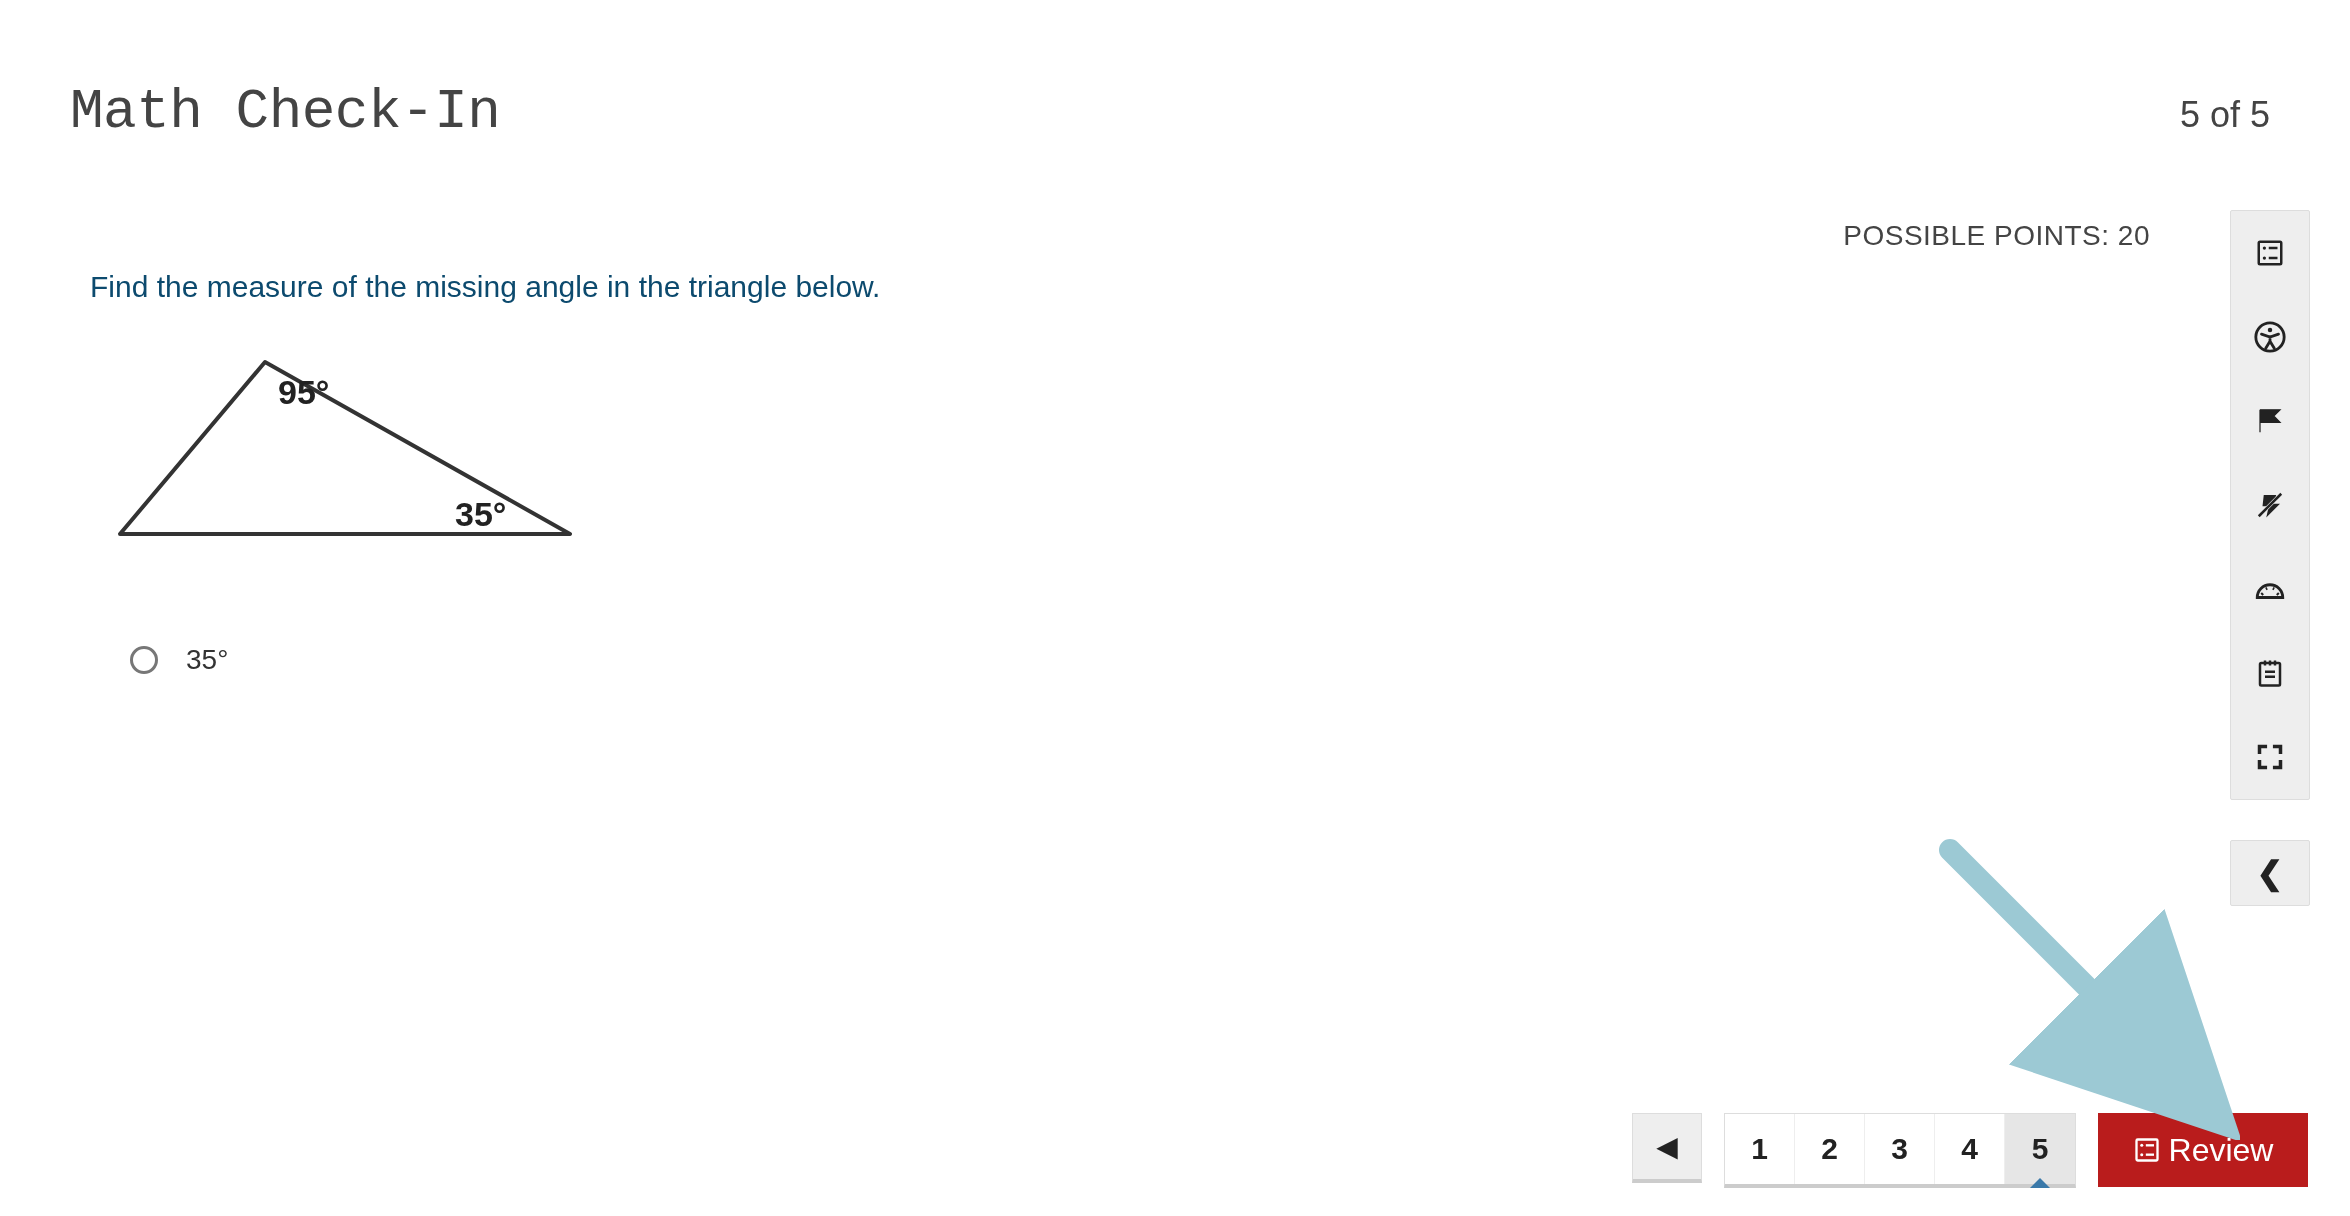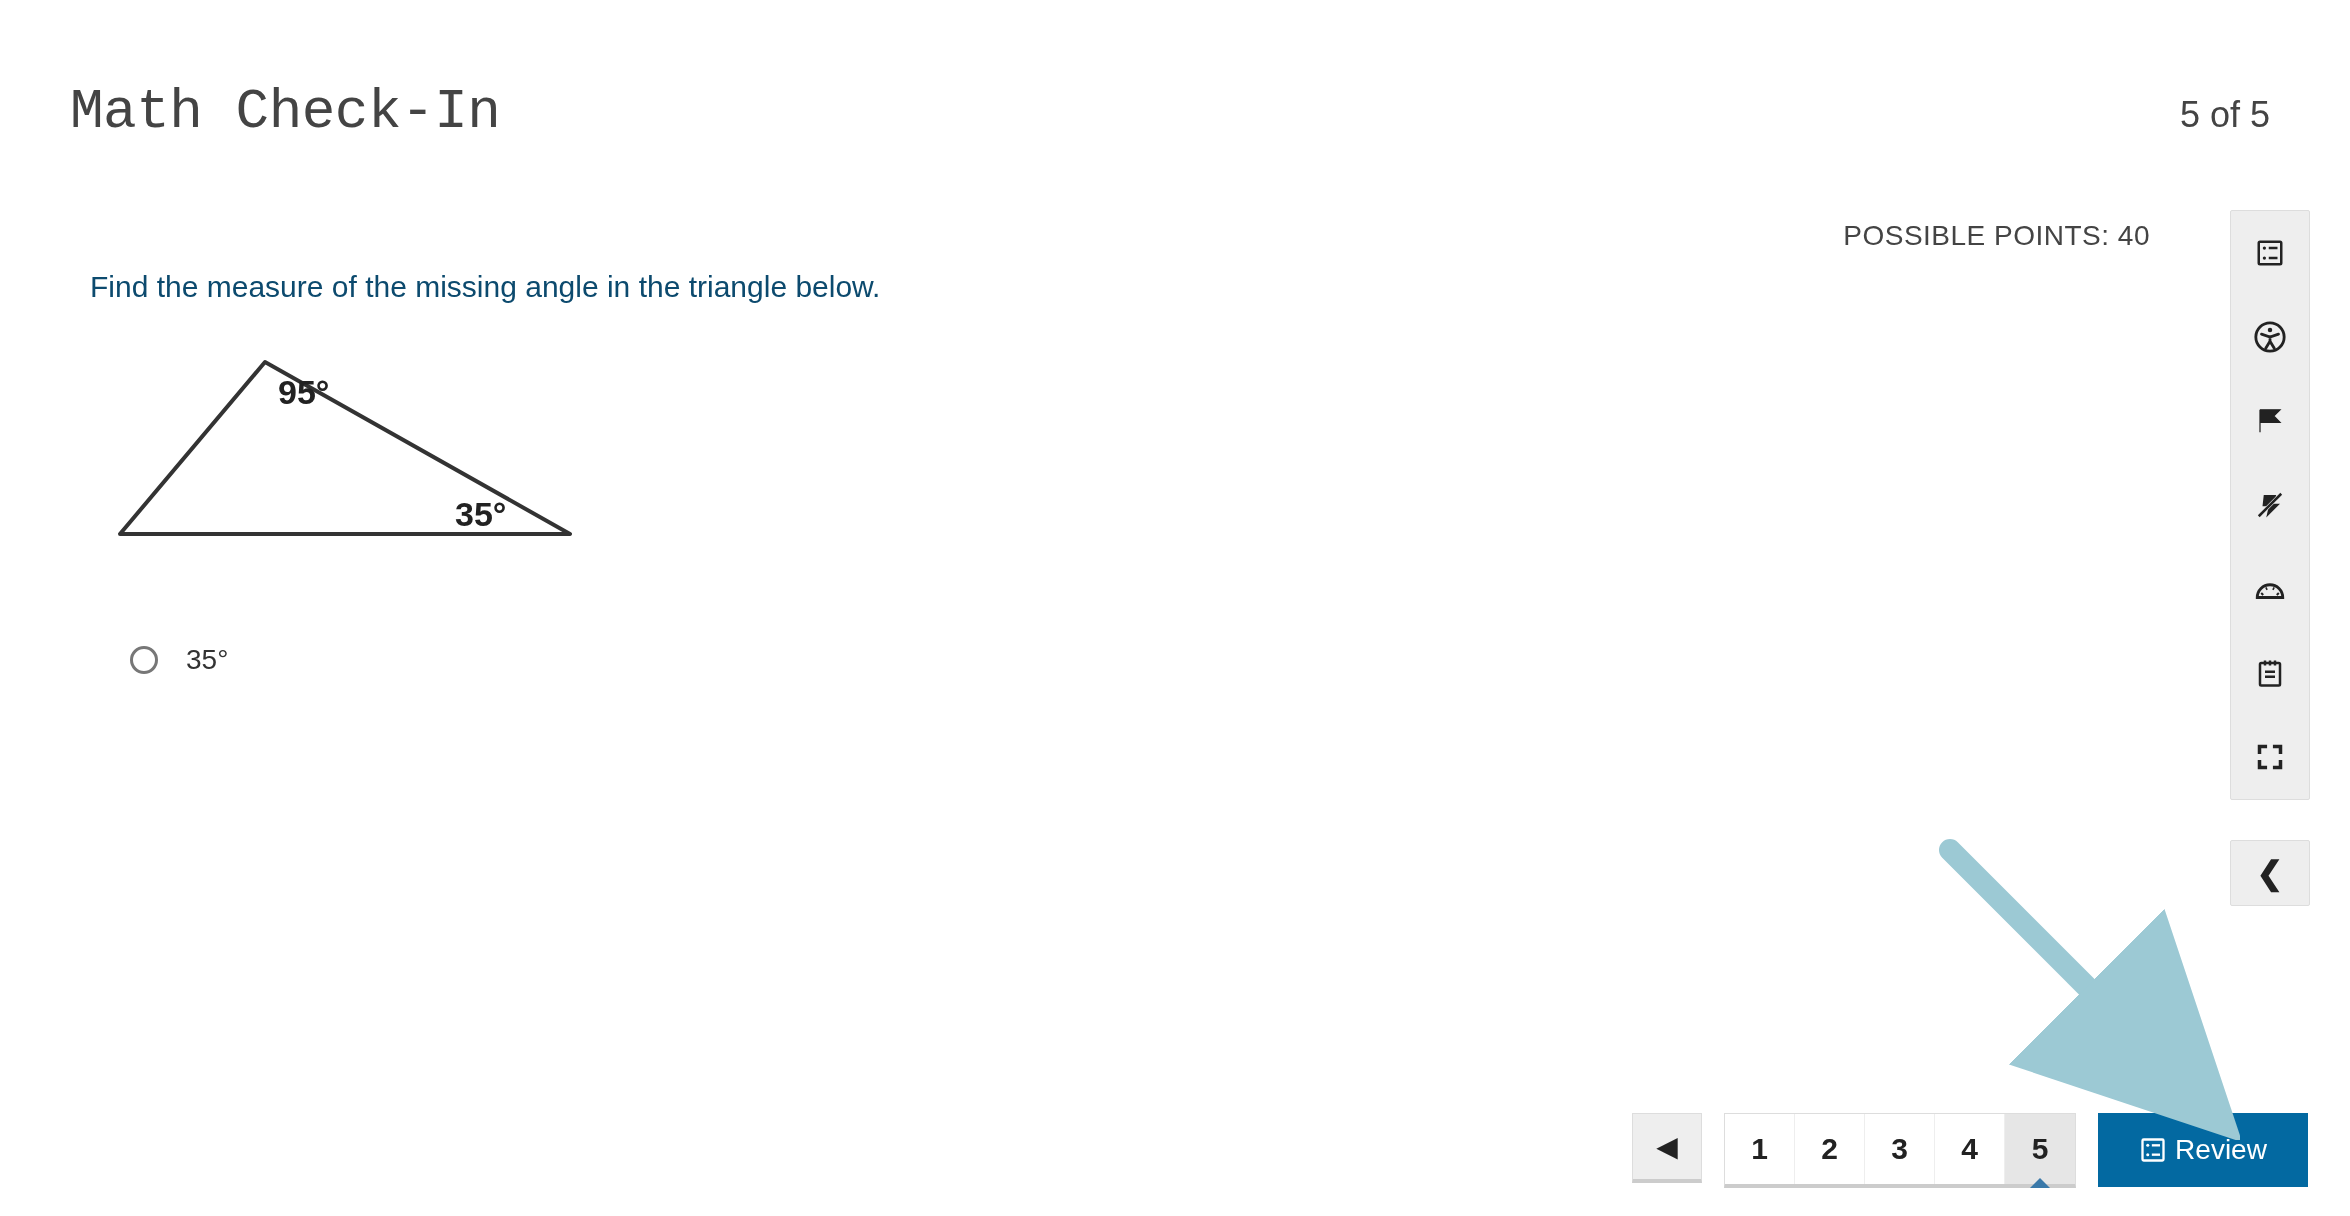--- a/index.html
+++ b/index.html
@@ -158,28 +158,28 @@
     position: absolute;
     left: 50%;
     bottom: -4px;
     transform: translateX(-50%);
     width: 0; height: 0;
     border-left: 10px solid transparent;
     border-right: 10px solid transparent;
     border-bottom: 10px solid #3a79a9;
   }
   .review-btn {
-    background: #0369a1;
+    background: #b91c1c;
     color: #fff;
     display: flex;
     align-items: center;
     justify-content: center;
     gap: 8px;
     padding: 0 34px;
-    font-size: 28px;
+    font-size: 32px;
     cursor: pointer;
     height: 74px;
     min-width: 210px;
   }
   .review-ico {
     width: 28px; height: 28px;
     fill: none;
     stroke: #fff;
   }
   
@@ -192,21 +192,21 @@
   svg { display: block; }
 </style>
 </head>
 <body>
 
 <div class="header">
   <div class="title">Math Check-In</div>
   <div class="counter">5 of 5</div>
 </div>
 
-<div class="points">POSSIBLE POINTS: 40</div>
+<div class="points">POSSIBLE POINTS: 20</div>
 
 <div class="question-body">
   <div class="prompt">Find the measure of the missing angle in the triangle below.</div>
 
   <div class="triangle-wrap">
     <svg width="480" height="220" viewBox="0 0 480 220">
       <polygon points="10,200 155,28 460,200" fill="none" stroke="#333" stroke-width="4" stroke-linejoin="round"></polygon>
       <text x="168" y="70" font-size="34" font-weight="600" fill="#222">95°</text>
       <text x="345" y="192" font-size="34" font-weight="600" fill="#222">35°</text>
     </svg>

